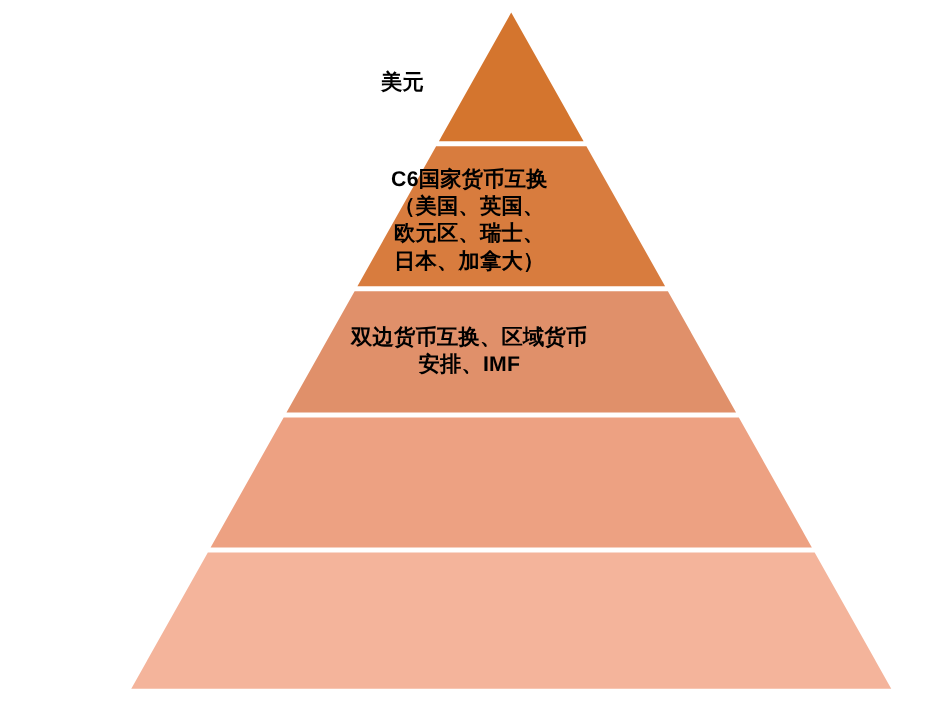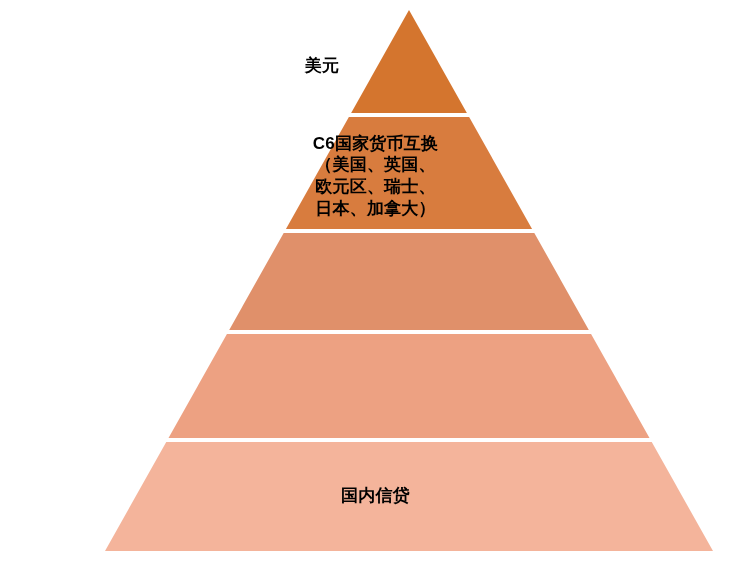--- a/index.html
+++ b/index.html
@@ -55,15 +55,16 @@
         <polygon points="226.94,334.00 591.06,334.00 649.50,438.00 168.50,438.00" fill="#EDA182"></polygon>
         <polygon points="166.25,442.00 651.75,442.00 713.00,551.00 105.00,551.00" fill="#F4B49B"></polygon>
       </g>
   </svg>
 
   <div class="tier-label tier-label-1" style="left: 0px; width: 644px; top: 55px; color: rgb(0, 0, 0);">美元</div>
   <div class="tier-label tier-label-2" style="left: 0px; width: 751px; top: 132.5px; color: rgb(0, 0, 0);">C6国家货币互换
 （美国、英国、
 欧元区、瑞士、
 日本、加拿大）</div>
-  <div class="tier-label tier-label-5" style="left: 0px; width: 751px; top: 485px; color: rgb(0, 0, 0);">国内信贷</div>
+  <div class="tier-label tier-label-3" style="left: 0px; width: 751px; top: 259px; color: rgb(0, 0, 0);">双边货币互换、区域货币
+安排、IMF</div>
 
 </div>
 
 </body></html>

